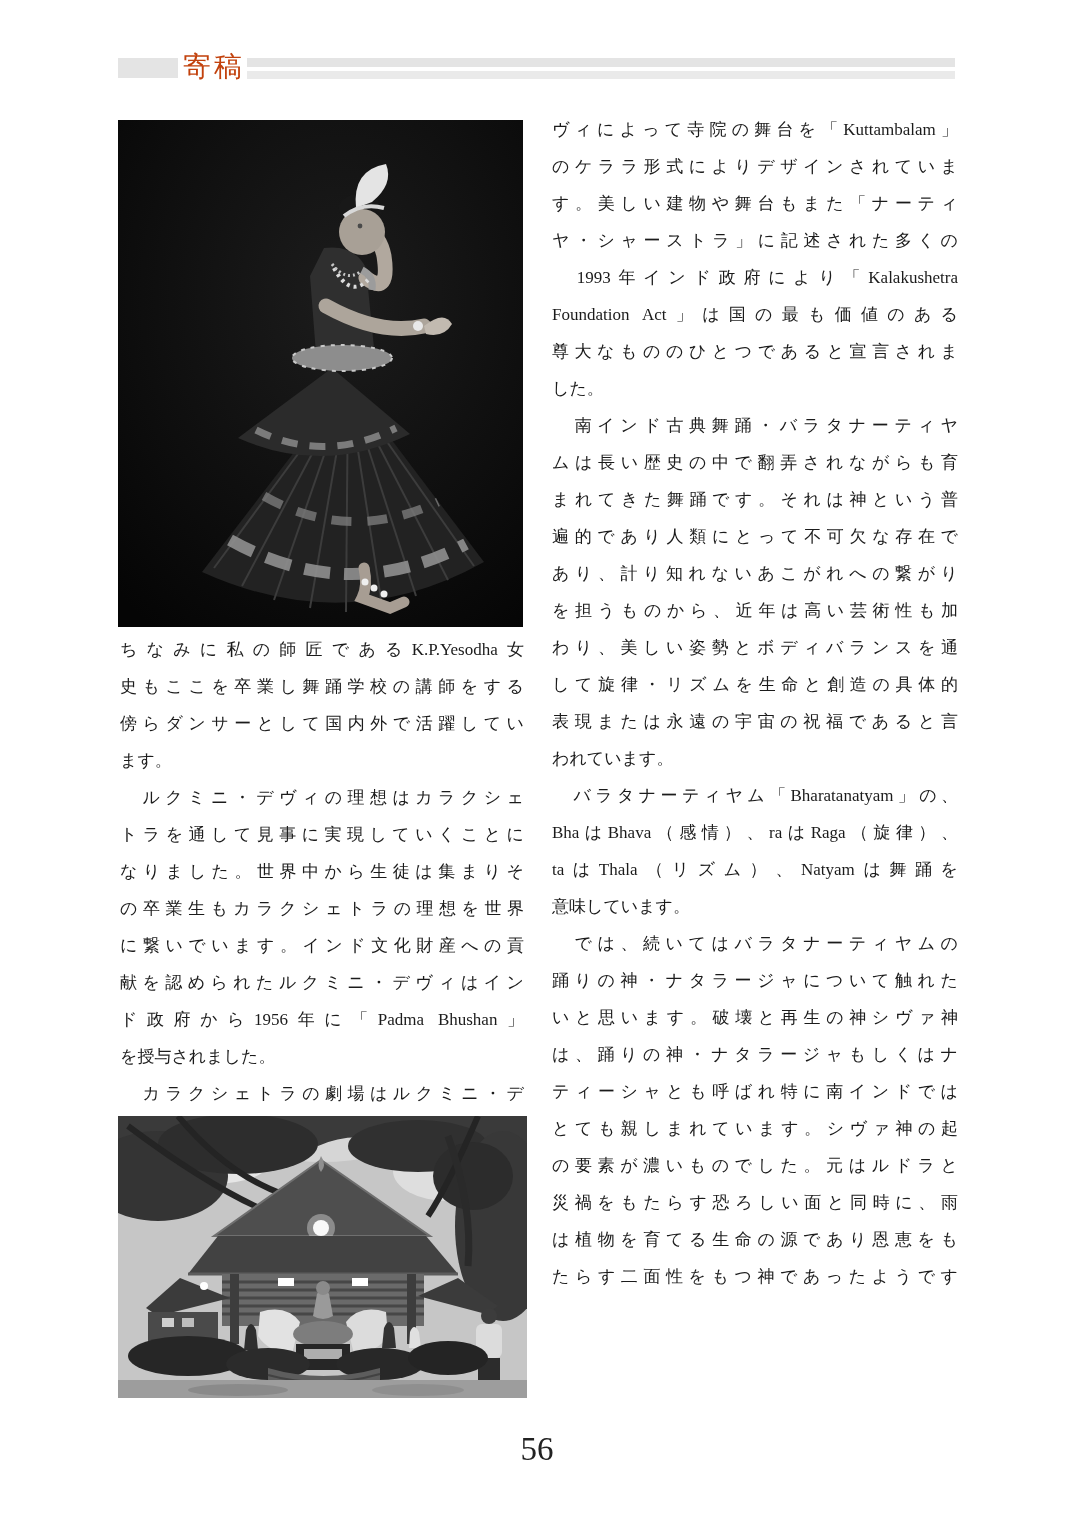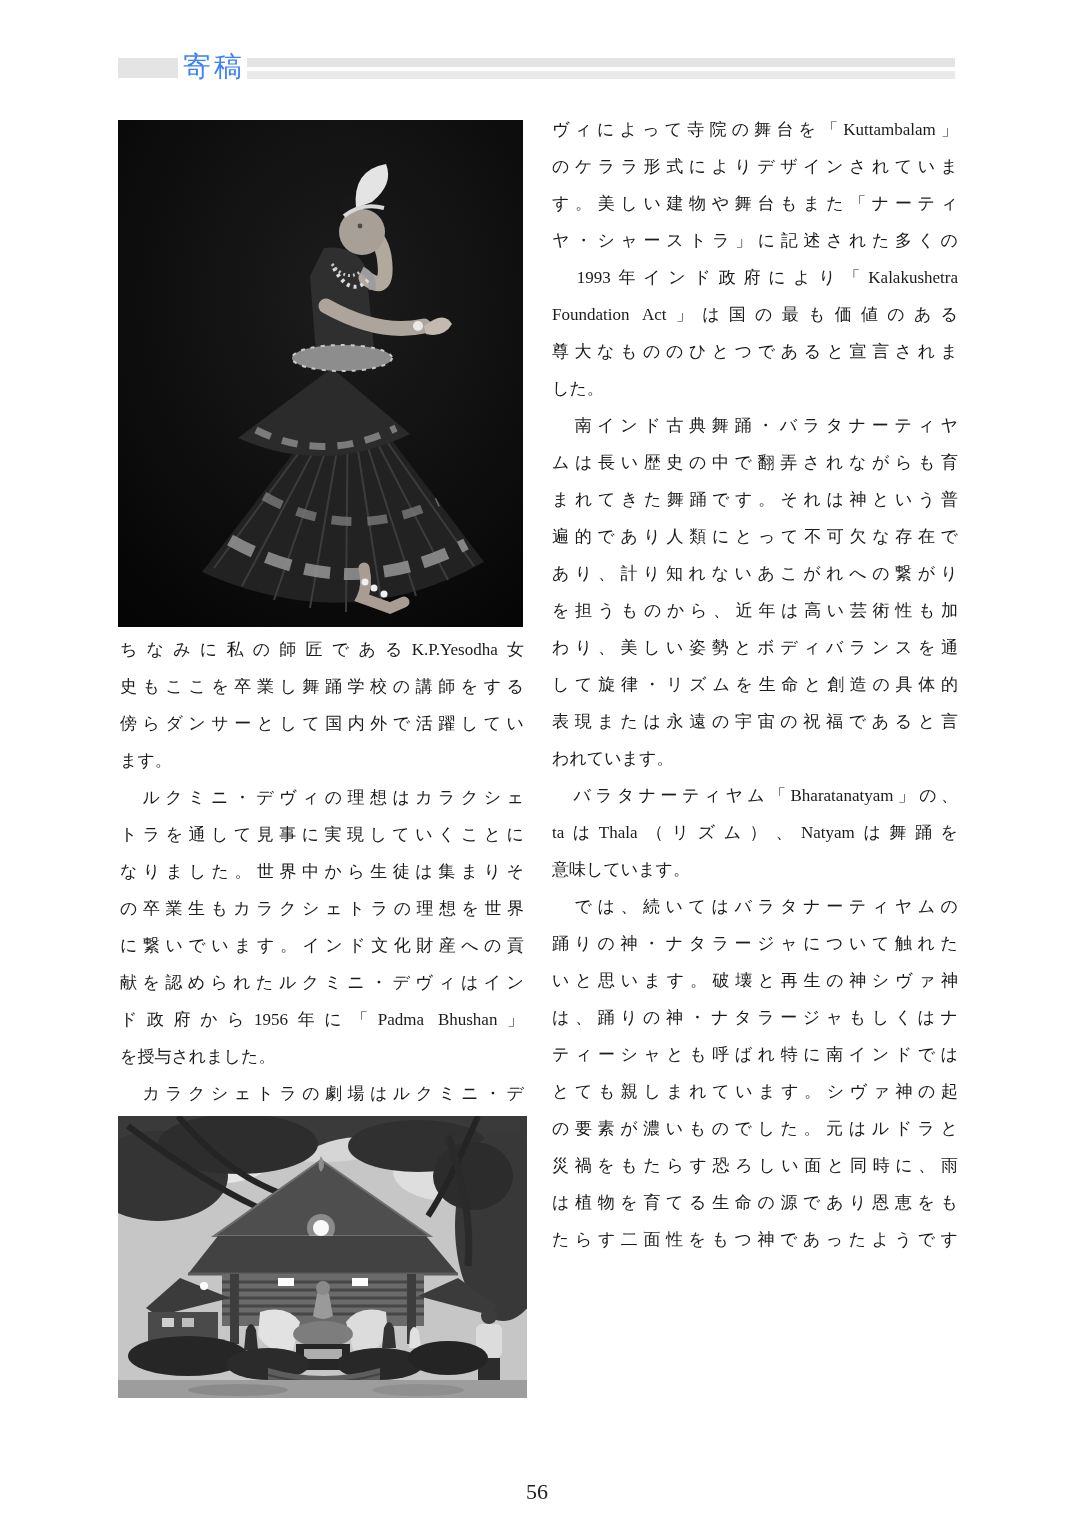--- a/index.html
+++ b/index.html
@@ -9,21 +9,21 @@
     background:#ffffff;
     color:#1b1b1b;
     font-family:"Liberation Serif","DejaVu Serif",serif;
     overflow:hidden;
   }
   
   .hblock{position:absolute;left:118px;top:58px;width:60px;height:20px;background:#e4e4e4;}
   .htitle{
     position:absolute;left:183px;top:48px;
     font-size:28px;line-height:38px;letter-spacing:3px;
-    color:#3b82f6;
+    color:#c2410c;
   }
   .hbar-top{position:absolute;left:247px;top:58px;width:708px;height:9px;background:#e4e4e4;}
   .hbar-bottom{position:absolute;left:247px;top:71px;width:708px;height:8px;background:#eaeaea;}
   
   .photo{position:absolute;}
   .photo svg{display:block;}
   #dancer-photo{left:118px;top:120px;width:405px;height:507px;}
   #temple-photo{left:118px;top:1116px;width:409px;height:282px;}
   
   .tcol{position:absolute;}
@@ -32,21 +32,21 @@
   .tline{
     height:37px;line-height:37px;
     font-size:17px;
     text-align:justify;
     white-space:nowrap0; 
   }
   .jl{text-align-last:justify;}
   
   .pagenum{
     position:absolute;left:0;top:1431px;width:1074px;
-    text-align:center;font-size:22px;color:#222;margin-top:48px;
+    text-align:center;font-size:33px;color:#222;
   }
 </style>
 </head>
 <body>
 
 <div class="page">
 
   <div class="hblock"></div>
   <div class="htitle">寄稿</div>
   <div class="hbar-top"></div>
@@ -140,20 +140,21 @@
       <div class="tline jl">ムは長い歴史の中で翻弄されながらも育</div>
       <div class="tline jl">まれてきた舞踊です。それは神という普</div>
       <div class="tline jl">遍的であり人類にとって不可欠な存在で</div>
       <div class="tline jl">あり、計り知れないあこがれへの繋がり</div>
       <div class="tline jl">を担うものから、近年は高い芸術性も加</div>
       <div class="tline jl">わり、美しい姿勢とボディバランスを通</div>
       <div class="tline jl">して旋律・リズムを生命と創造の具体的</div>
       <div class="tline jl">表現または永遠の宇宙の祝福であると言</div>
       <div class="tline">われています。</div>
       <div class="tline jl">　バラタナーティヤム「Bharatanatyam」の、</div>
+      <div class="tline jl">BhaはBhava（感情）、raはRaga（旋律）、</div>
       <div class="tline jl">taはThala（リズム）、Natyamは舞踊を</div>
       <div class="tline">意味しています。</div>
       <div class="tline jl">　では、続いてはバラタナーティヤムの</div>
       <div class="tline jl">踊りの神・ナタラージャについて触れた</div>
       <div class="tline jl">いと思います。破壊と再生の神シヴァ神</div>
       <div class="tline jl">は、踊りの神・ナタラージャもしくはナ</div>
       <div class="tline jl">ティーシャとも呼ばれ特に南インドでは</div>
       <div class="tline jl">とても親しまれています。シヴァ神の起</div>
       <div class="tline jl">の要素が濃いものでした。元はルドラと</div>
       <div class="tline jl">災禍をもたらす恐ろしい面と同時に、雨</div>

